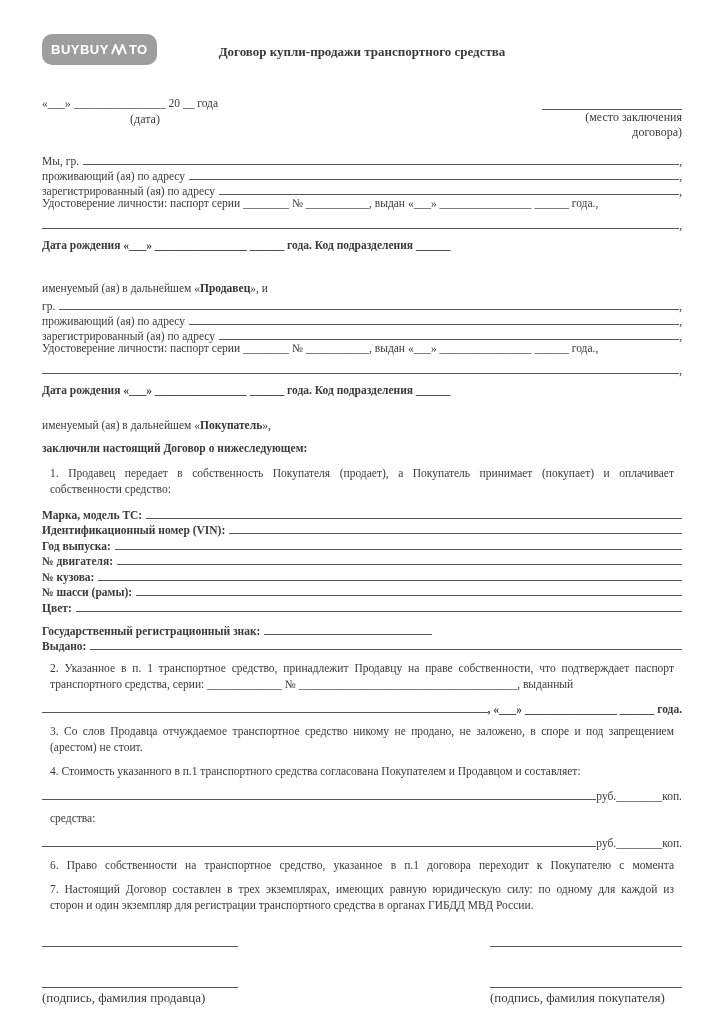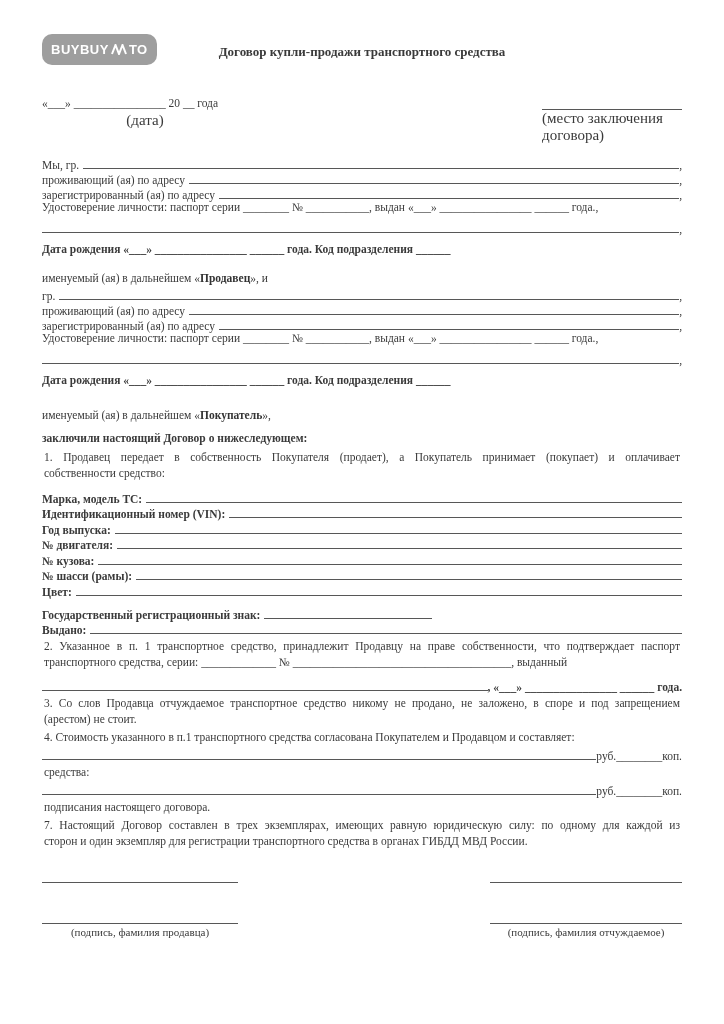--- a/index.html
+++ b/index.html
@@ -23,46 +23,46 @@
     font-family:"Liberation Sans","DejaVu Sans",sans-serif;
     font-weight:bold; font-size:13px; letter-spacing:0.5px;
     padding:8px 9px; border-radius:10px;
     display:flex; align-items:center; gap:1px;
   }
   .logo svg { display:block; margin:0 1px; }
   .doc-title { text-align:center; font-weight:bold; font-size:13px; padding-top:10px; }
   
   .dateline-row { margin-top:21px; display:flex; justify-content:space-between; align-items:flex-start; }
   .date-col .caption { margin-left:58px; width:90px; text-align:center; }
-  .caption { font-size:15px; color:#3a3a3a; }
-  .place-col { width:140px; text-align:left; }
+  .caption { font-size:12px; color:#3a3a3a; }
+  .place-col { width:140px; text-align:right; }
   .place-blank { border-bottom:1px solid #575757; height:12px; }
   
   .frow { display:flex; align-items:flex-end; height:15px; white-space:nowrap; }
   .frow .lbl { flex:0 0 auto; }
   .fill { flex:1 1 auto; border-bottom:1px solid #575757; margin:0 0 2px 4px; height:10px; }
   .suffix { flex:0 0 auto; }
   .plain { height:15px; white-space:nowrap; }
   .mt4 { margin-top:4px; } .mt8 { margin-top:8px;font-weight:bold; } .mt12 { margin-top:12px; }
-  .mt14 { margin-top:14px; } .mt20 { margin-top:20px; }
-  
-  .para { margin:2px; }
+  .mt14 { margin-top:28px; } .mt20 { margin-top:20px; }
+  
+  .para { margin:8px; }
   .para .ln { line-height:16px; }
   .jline { text-align:justify; text-align-last:justify; }
   b { color:#333333; }
   
   .vrow { height:15.5px; }
   .blank-med { flex:0 0 auto; width:168px; border-bottom:1px solid #575757; height:10px; margin:0 0 2px 4px; }
   
   .sig-row { margin-top:20px; display:flex; justify-content:space-between; }
   .sig-col { width:196px; }
   .sig-col.right { width:192px; }
   .sig-line { border-bottom:1px solid #575757; height:13px; }
   .sig-line2 { border-bottom:1px solid #575757; height:13px; margin-top:27px; }
-  .sig-caption { text-align:center; font-size:11px; margin-top:2px; }
+  .sig-caption { font-size:13px; margin-top:2px; }
 </style>
 </head>
 <body>
 
 <div class="page">
 
   <div class="masthead">
     <div class="logo">
       <span>BUYBUY</span>
       <span>
@@ -209,34 +209,34 @@
 
   <div class="para mt14">
     <div class="ln">средства:</div>
   </div>
   <div class="frow">
     <span class="fill" style="margin-left:0;"></span>
     <span class="suffix">руб.________коп.</span>
   </div>
 
   <div class="para mt12">
-    <div class="ln">подписания настоящего договора.</div>
+    <div class="ln jline">6. Право собственности на транспортное средство, указанное в п.1 договора переходит к Покупателю с момента</div>
   </div>
 
   <div class="para mt4">
     <div class="ln jline">7. Настоящий Договор составлен в трех экземплярах, имеющих равную юридическую силу: по одному для каждой из</div>
     <div class="ln">сторон и один экземпляр для регистрации транспортного средства в органах ГИБДД МВД России.</div>
   </div>
 
   <div class="sig-row">
     <div class="sig-col">
       <div class="sig-line"></div>
       <div class="sig-line2"></div>
       <div class="sig-caption">(подпись, фамилия продавца)</div>
     </div>
     <div class="sig-col right">
       <div class="sig-line"></div>
       <div class="sig-line2"></div>
-      <div class="sig-caption">(подпись, фамилия отчуждаемое)</div>
+      <div class="sig-caption">(подпись, фамилия покупателя)</div>
     </div>
   </div>
 
 </div>
 
 </body></html>

